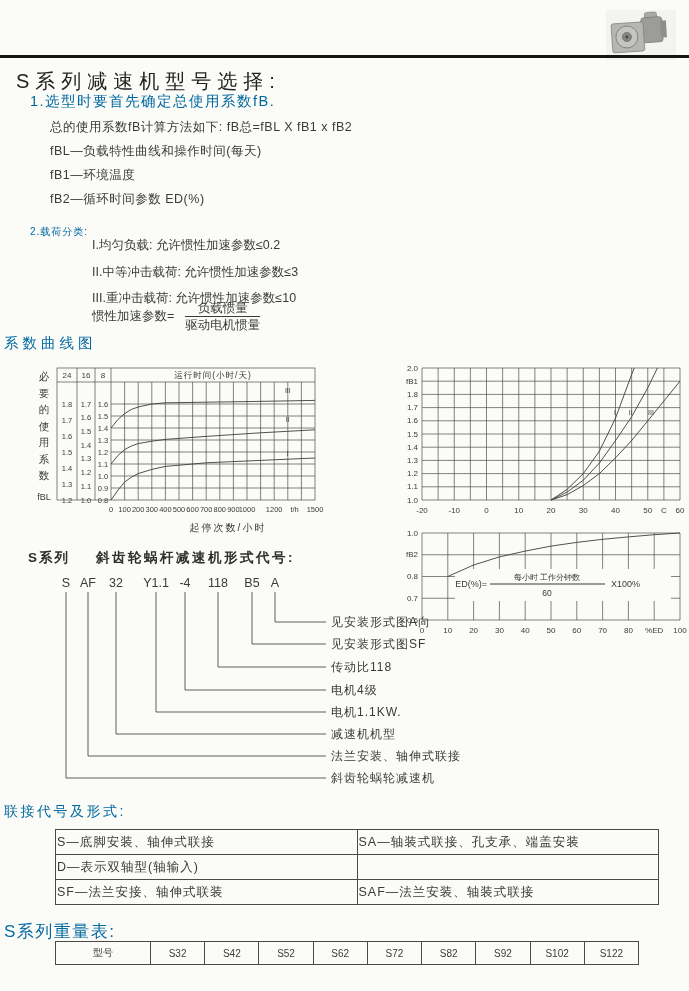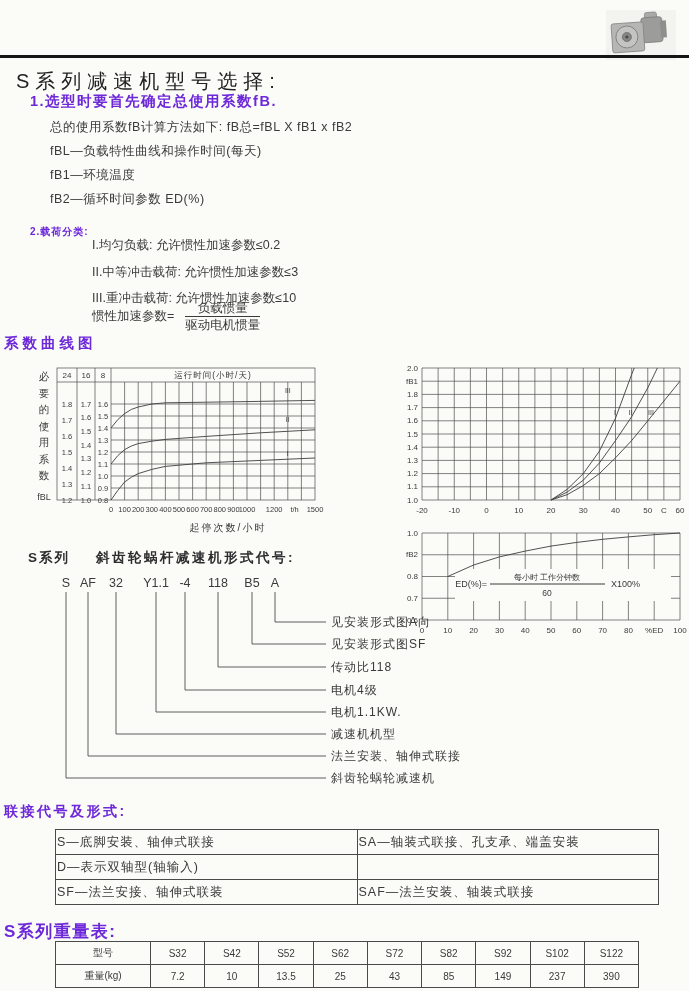--- a/index.html
+++ b/index.html
@@ -1,18 +1,18 @@
 <!DOCTYPE html>
 <html><head>
 <meta charset="utf-8">
 <style>
   html,body{margin:0;padding:0}
   body{font-family:"Liberation Sans","DejaVu Sans",sans-serif;background:#8a8a8a}
   .page{position:relative;width:689px;height:991px;background:#fbfbf8;color:#3a3a3a;overflow:hidden;margin:0 auto}
-  .h-bold{position:absolute;font-weight:bold;color:#6d28d9}
+  .h-bold{position:absolute;font-weight:normal;color:#0369a1}
   #photo{position:absolute;left:606px;top:10px}
   .top-rule{position:absolute;left:0;top:55px;width:689px;height:3px;background:#151515}
   #title{position:absolute;left:8px;top:60px;font-size:20px;font-weight:normal;letter-spacing:6px;color:#222;margin:8px}
   #s1-heading{left:30px;top:92px;font-size:14.5px;letter-spacing:1.5px}
   #s1-lines{position:absolute;left:50px;top:115px;font-size:12.5px;line-height:24px;letter-spacing:0.5px}
   #s1-note{position:absolute;left:28px;top:213px;font-size:12.5px;letter-spacing:0.3px}
   #s2-heading{left:30px;top:225px;font-size:10px;letter-spacing:1px}
   #s2-items{position:absolute;left:92px;top:232px;font-size:12.5px;line-height:26.5px}
   #s2-formula{position:absolute;left:92px;top:300px;font-size:12.5px;display:flex;align-items:center}
   .frac{display:inline-flex;flex-direction:column;text-align:center;margin-left:11px}
@@ -332,28 +332,16 @@
           <td>S32</td>
           <td>S42</td>
           <td>S52</td>
           <td>S62</td>
           <td>S72</td>
           <td>S82</td>
           <td>S92</td>
           <td>S102</td>
           <td>S122</td>
         </tr>
-        <tr>
-          <td>重量(kg)</td>
-          <td>7.2</td>
-          <td>10</td>
-          <td>13.5</td>
-          <td>25</td>
-          <td>43</td>
-          <td>85</td>
-          <td>149</td>
-          <td>237</td>
-          <td>390</td>
-        </tr>
       </tbody>
     </table>
 
 </div>
 
 </body></html>

